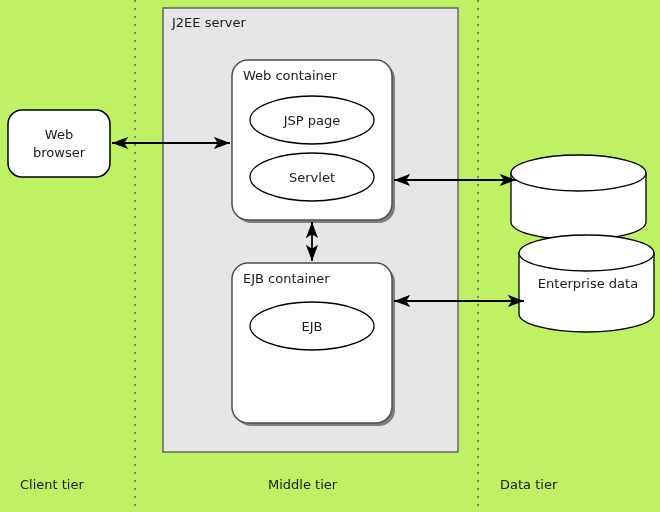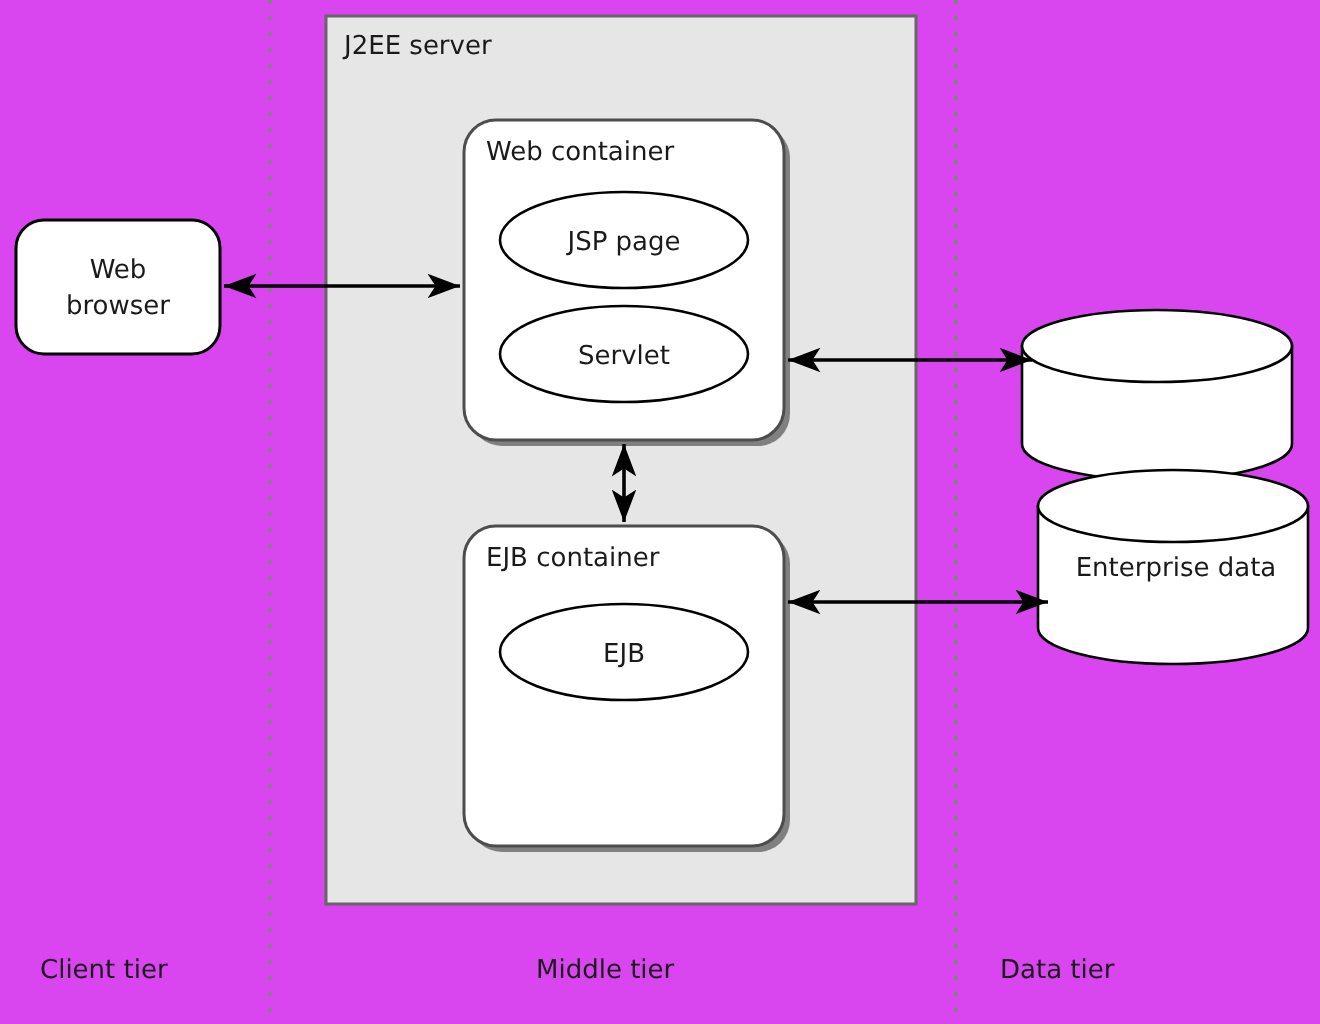--- a/index.html
+++ b/index.html
@@ -7,21 +7,21 @@
     padding: 0;
     background: #ffffff;
   }
   body {
     font-family: "DejaVu Sans", sans-serif;
   }
   #canvas {
     position: relative;
     width: 660px;
     height: 512px;
-    background: #d946ef;
+    background: #bef264;
     overflow: hidden;
   }
   #canvas svg {
     position: absolute;
     left: 0;
     top: 0;
   }
   .dgm-text {
     font-family: "DejaVu Sans", sans-serif;
     font-size: 13px;

